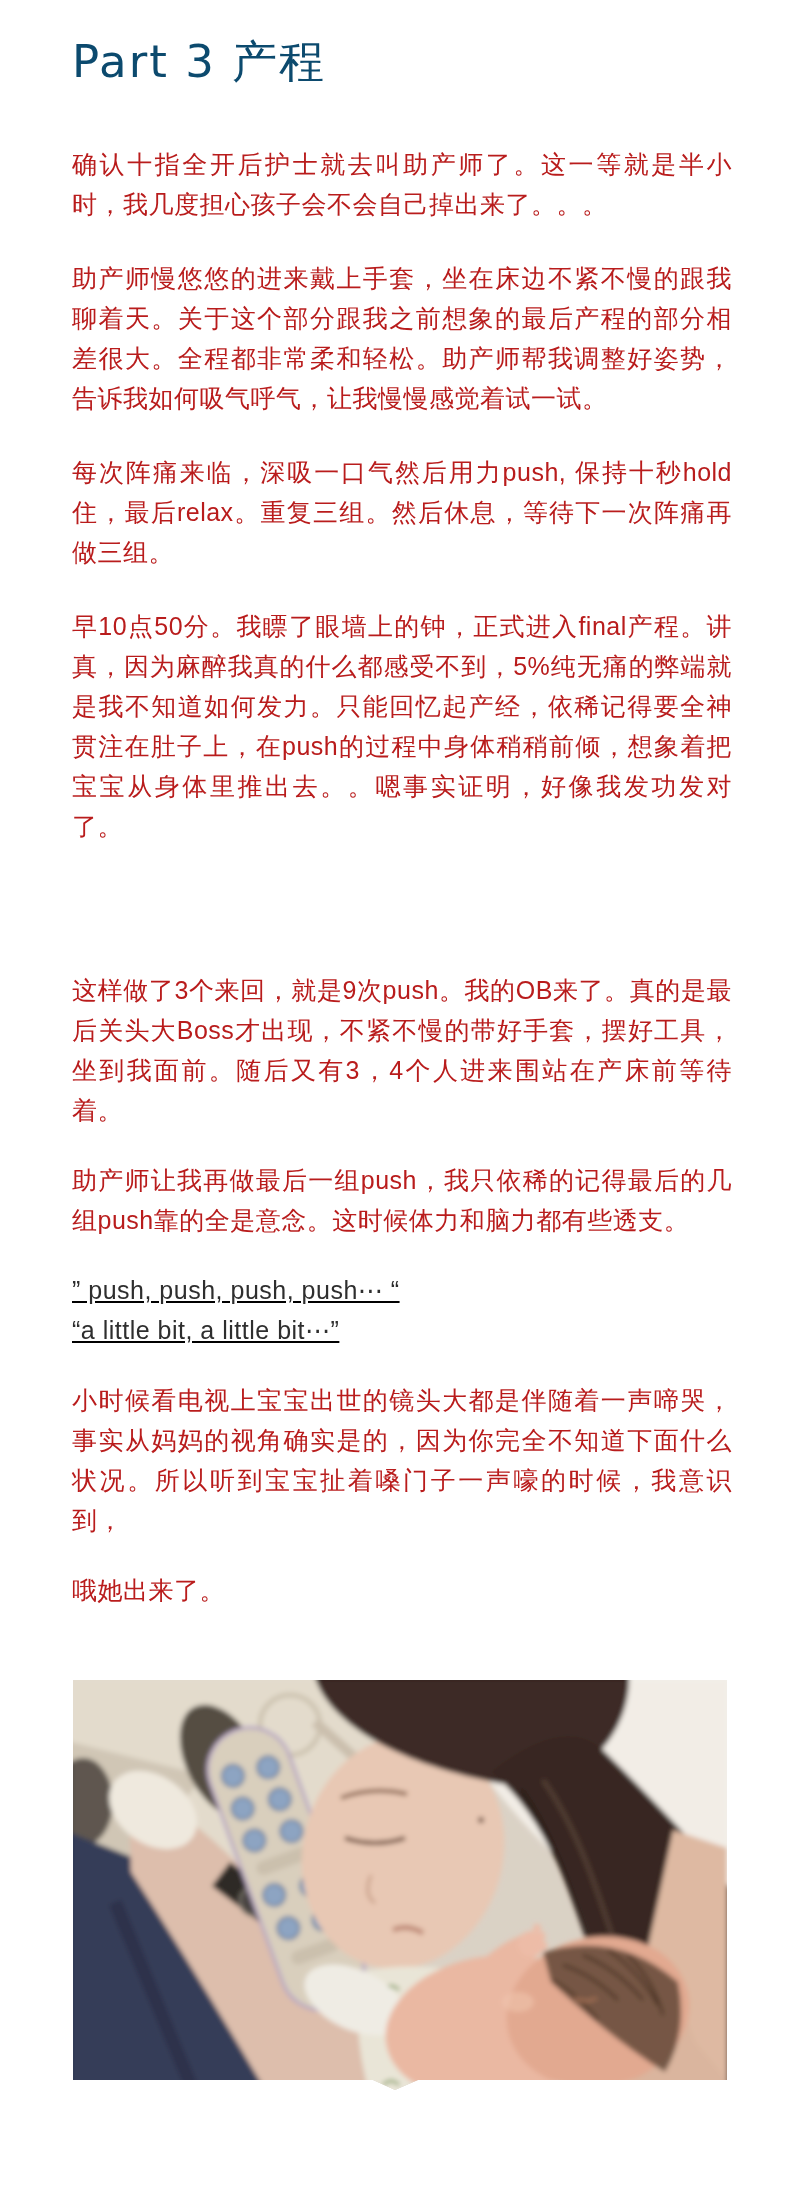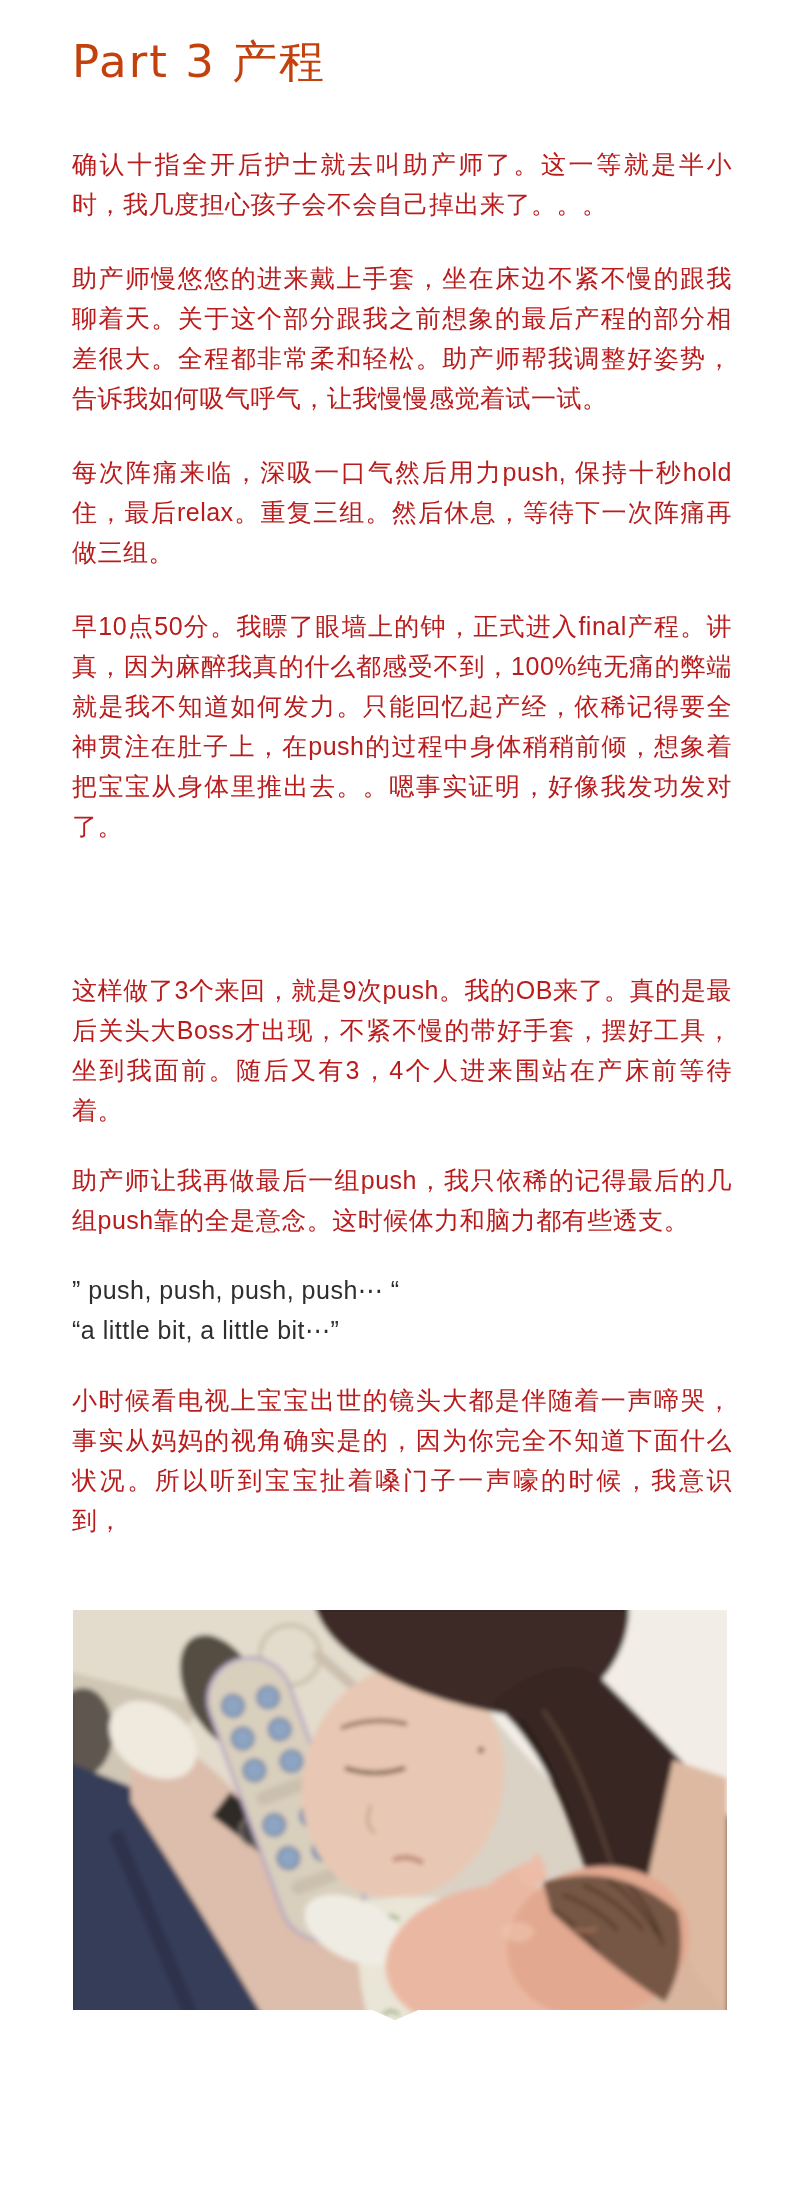--- a/index.html
+++ b/index.html
@@ -16,34 +16,34 @@
   }
   .content {
     padding: 0 68px 0 72px;
   }
   .title {
     margin: 36px 0 56px 0;
     font-size: 45px;
     line-height: 52px;
     font-weight: 400;
     letter-spacing: 2px;
-    color: #c2410c;
+    color: #0c4a6e;
     font-family: "DejaVu Sans", "Liberation Sans", sans-serif;
   }
   .para {
     font-size: 25px;
     line-height: 40px;
     letter-spacing: 0.5px;
     color: #b91c1c;
     margin: 0 0 34px 0;
     text-align: justify;
   }
   .para.tight { margin-bottom: 30px; }
   .gap-block { height: 90px; }
-  .quote-block { margin: 16px 0 30px 0; }
+  .quote-block { margin: 16px 0 30px 0; text-decoration: underline; }
   .quote-line {
     font-size: 25px;
     line-height: 40px;
     letter-spacing: 0.5px;
     color: #2e2e2e;
   }
   .photo-wrap {
     margin: 70px 0 0 1px;
     width: 654px;
     position: relative;
@@ -64,33 +64,34 @@
 <body>
 
 <div class="page">
   <div class="content">
 
     <h1 class="title">Part 3 产程</h1>
 
     <div class="para">确认十指全开后护士就去叫助产师了。这一等就是半小时，我几度担心孩子会不会自己掉出来了。。。</div>
     <div class="para">助产师慢悠悠的进来戴上手套，坐在床边不紧不慢的跟我聊着天。关于这个部分跟我之前想象的最后产程的部分相差很大。全程都非常柔和轻松。助产师帮我调整好姿势，告诉我如何吸气呼气，让我慢慢感觉着试一试。</div>
     <div class="para">每次阵痛来临，深吸一口气然后用力push, 保持十秒hold住，最后relax。重复三组。然后休息，等待下一次阵痛再做三组。</div>
-    <div class="para">早10点50分。我瞟了眼墙上的钟，正式进入final产程。讲真，因为麻醉我真的什么都感受不到，100%纯无痛的弊端就是我不知道如何发力。只能回忆起产经，依稀记得要全神贯注在肚子上，在push的过程中身体稍稍前倾，想象着把宝宝从身体里推出去。。嗯事实证明，好像我发功发对了。</div>
+    <div class="para">早10点50分。我瞟了眼墙上的钟，正式进入final产程。讲真，因为麻醉我真的什么都感受不到，5%纯无痛的弊端就是我不知道如何发力。只能回忆起产经，依稀记得要全神贯注在肚子上，在push的过程中身体稍稍前倾，想象着把宝宝从身体里推出去。。嗯事实证明，好像我发功发对了。</div>
 
     <div class="gap-block"></div>
 
     <div class="para tight">这样做了3个来回，就是9次push。我的OB来了。真的是最后关头大Boss才出现，不紧不慢的带好手套，摆好工具，坐到我面前。随后又有3，4个人进来围站在产床前等待着。</div>
     <div class="para tight">助产师让我再做最后一组push，我只依稀的记得最后的几组push靠的全是意念。这时候体力和脑力都有些透支。</div>
 
     <div class="quote-block">
       <div class="quote-line">” push, push, push, push⋯ “</div>
       <div class="quote-line">“a little bit, a little bit⋯”</div>
     </div>
 
     <div class="para tight">小时候看电视上宝宝出世的镜头大都是伴随着一声啼哭，事实从妈妈的视角确实是的，因为你完全不知道下面什么状况。所以听到宝宝扯着嗓门子一声嚎的时候，我意识到，</div>
+    <div class="para tight">哦她出来了。</div>
 
     <div class="photo-wrap">
       <svg width="654" height="410" viewBox="0 0 654 410" xmlns="http://www.w3.org/2000/svg">
         <defs>
           <filter id="soft" x="-15%" y="-15%" width="130%" height="130%">
             <feGaussianBlur stdDeviation="2.4"></feGaussianBlur>
           </filter>
           <clipPath id="photoClip">
             <path d="M0,0 H654 V400 H345 L322,410 L300,400 H0 Z"></path>
           </clipPath>

